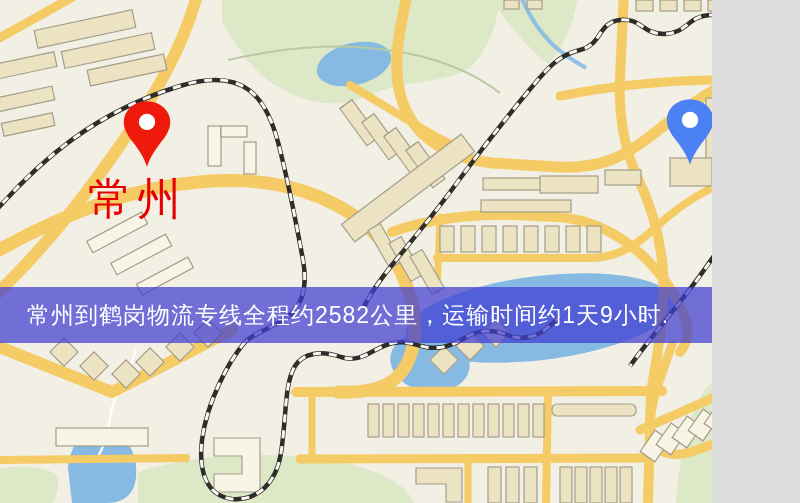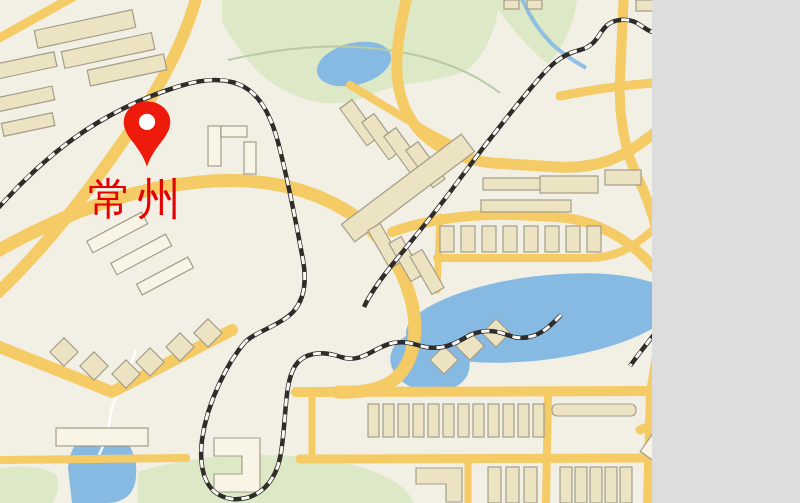--- a/index.html
+++ b/index.html
@@ -1,17 +1,17 @@
 <!DOCTYPE html>
 <html style="--land: #f2efe5; --park: #dce8c6; --water: #86bae3; --road: #f5cb66; --building: #ece3c3; --building-light: #f8f4e6; --building-stroke: #a49d89; --rail: #2f2d2a; --rail-dash: #f8f7f2; --trail: #b9c9a4; --stream: #ffffff; --banner-bg: rgba(64,62,208,0.73); --banner-text: #ffffff; --origin-pin: #ee1b0c; --origin-label: #e60000; --dest-pin: #4c81f3; --dest-label: #2222dd;"><head>
 <meta charset="utf-8">
 <style>
   html,body{margin:0;padding:0;background:#ddd;}
   .stage{
-    position:relative;width:652px;height:503px;overflow:hidden;
+    position:relative;width:712px;height:503px;overflow:hidden;
     font-family:"Liberation Sans",sans-serif;background:var(--land,#f2efe5);
   }
   .map{position:absolute;left:0;top:0;width:800px;height:503px;display:block;}
   .road{fill:none;stroke:var(--road);stroke-linecap:round;stroke-linejoin:round;}
   .trail{fill:none;stroke:var(--trail);stroke-width:2;}
   .stream{fill:none;stroke:var(--stream);stroke-width:2.5;opacity:.9;}
   .park{fill:var(--park);stroke:none;}
   .water{fill:var(--water);stroke:none;}
   .bld{fill:var(--building);stroke:var(--building-stroke);stroke-width:1.2;}
   .bld2{fill:var(--building-light);stroke:var(--building-stroke);stroke-width:1.2;}
@@ -199,13 +199,16 @@
   </div>
   <div class="pin pin-dest">
     <svg viewBox="-29 -76 58 76">
       <path d="M0,0 C-4,-12 -10,-20 -16,-28 C-23,-37 -27,-44 -27,-52 A27,24 0 1 1 27,-52 C27,-44 23,-37 16,-28 C10,-20 4,-12 0,0 Z" fill="var(--dest-pin)"></path>
       <circle cx="0" cy="-52" r="9.5" fill="#ffffff"></circle>
     </svg>
   </div>
 
   <div class="citylabel label-origin">常州</div>
 
+  <div class="banner">
+    <span>常州到鹤岗物流专线全程约2582公里，运输时间约1天9小时.</span>
+  </div>
 </div>
 
 </body></html>

